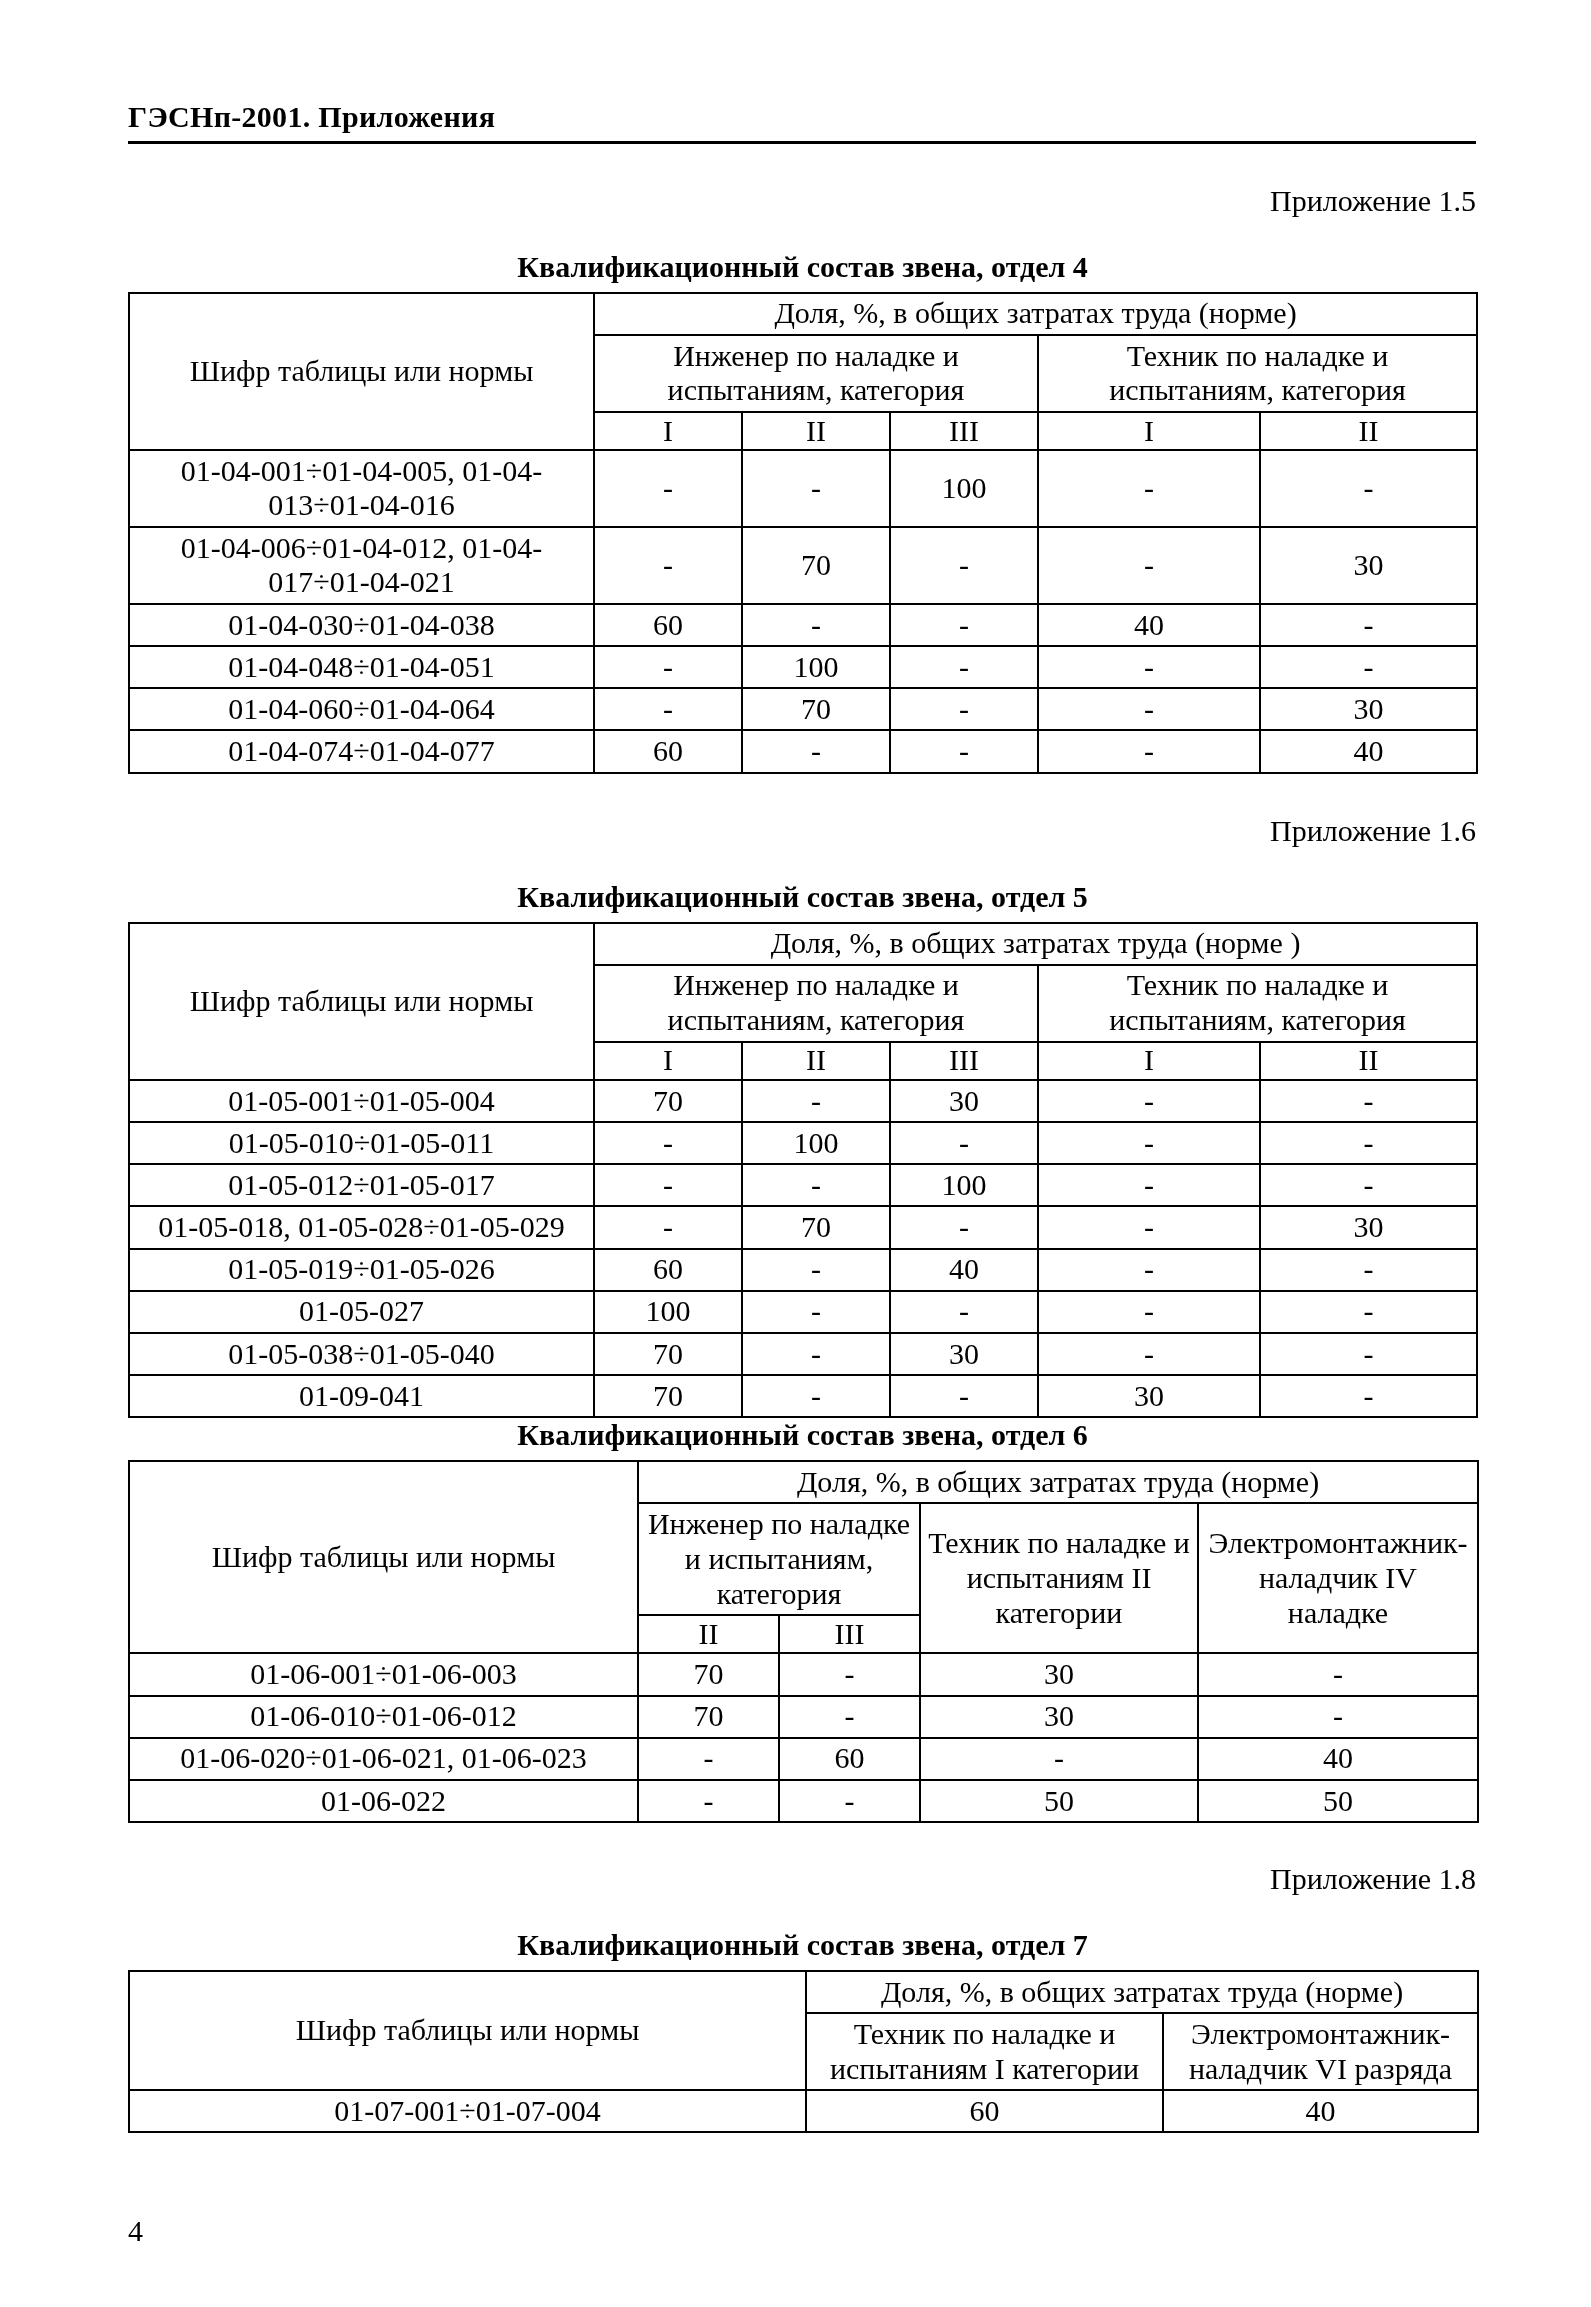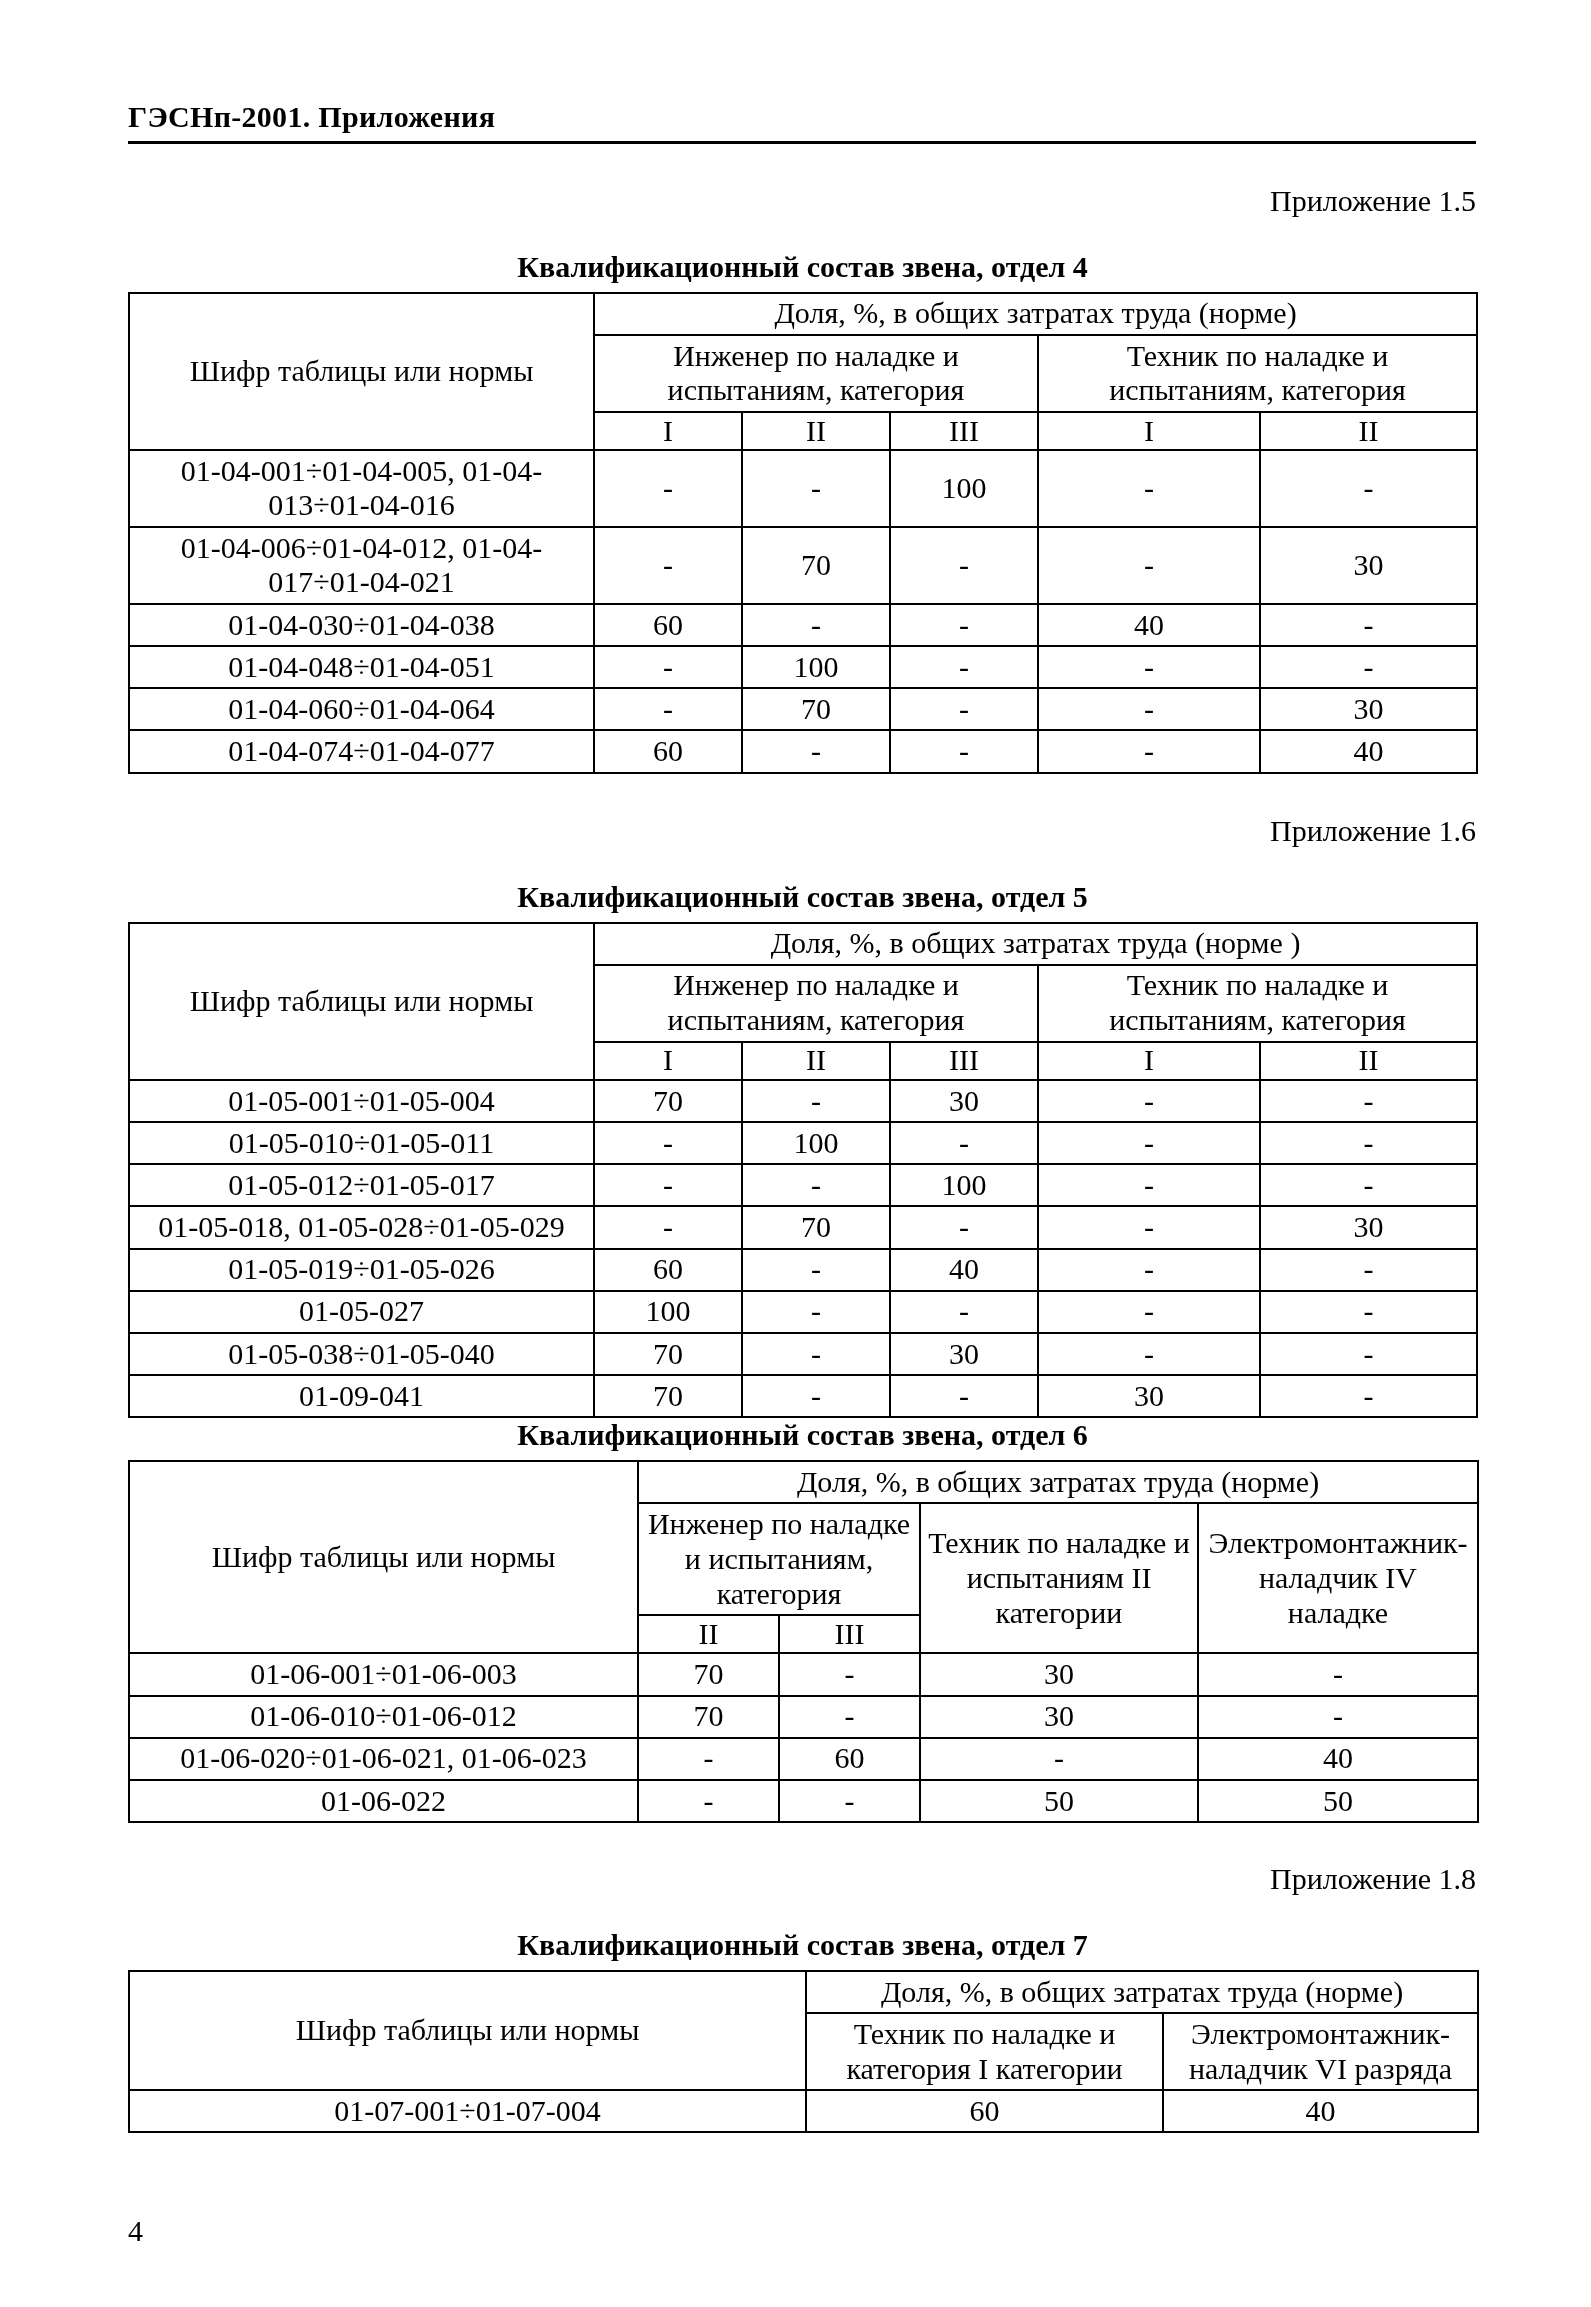--- a/index.html
+++ b/index.html
@@ -276,21 +276,21 @@
       <col style="width:677px">
         <col style="width:357px">
         <col style="width:315px">
     </colgroup>
     <tbody>
       <tr>
         <td class="hdr" rowspan="2">Шифр таблицы или нормы</td>
         <td class="hdr" colspan="2">Доля, %, в общих затратах труда (норме)</td>
       </tr>
       <tr>
-        <td class="hdr">Техник по наладке и категория I категории</td>
+        <td class="hdr">Техник по наладке и испытаниям I категории</td>
         <td class="hdr">Электромонтажник-наладчик VI разряда</td>
       </tr>
       <tr>
         <td class="code">01-07-001÷01-07-004</td>
         <td class="val">60</td>
         <td class="val">40</td>
       </tr>
     </tbody>
   </table>
 

